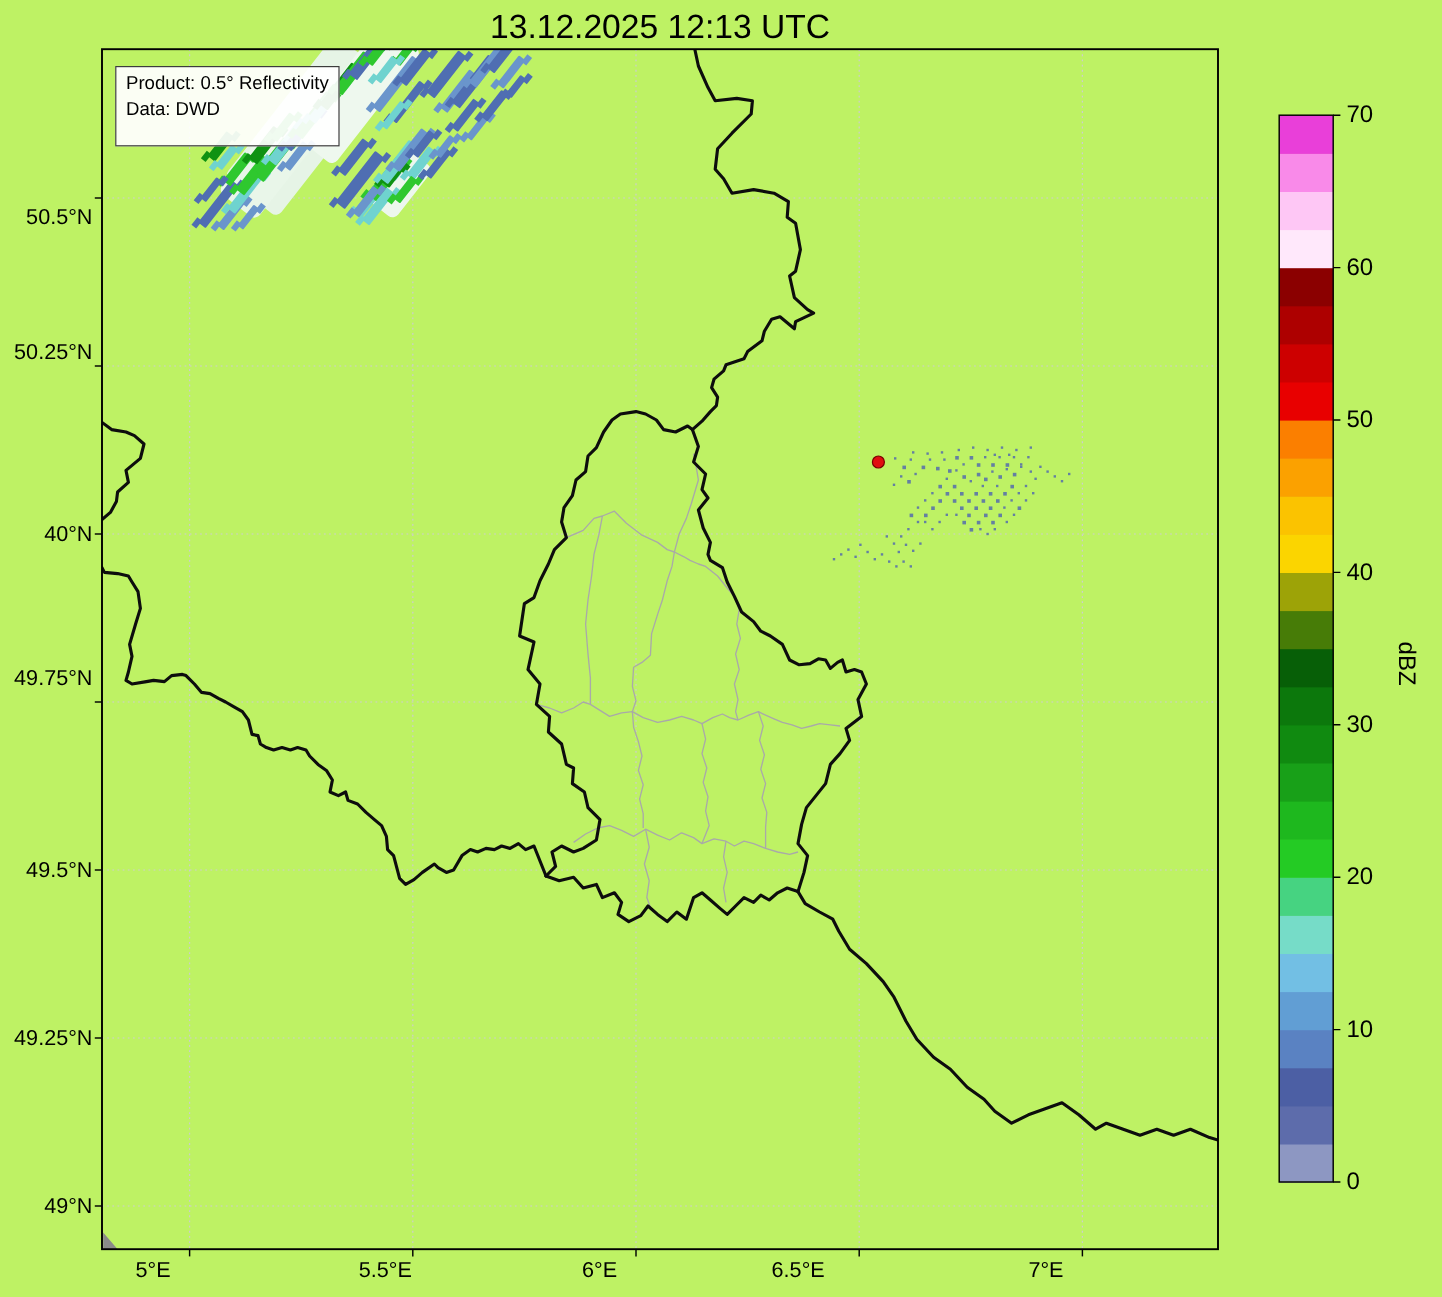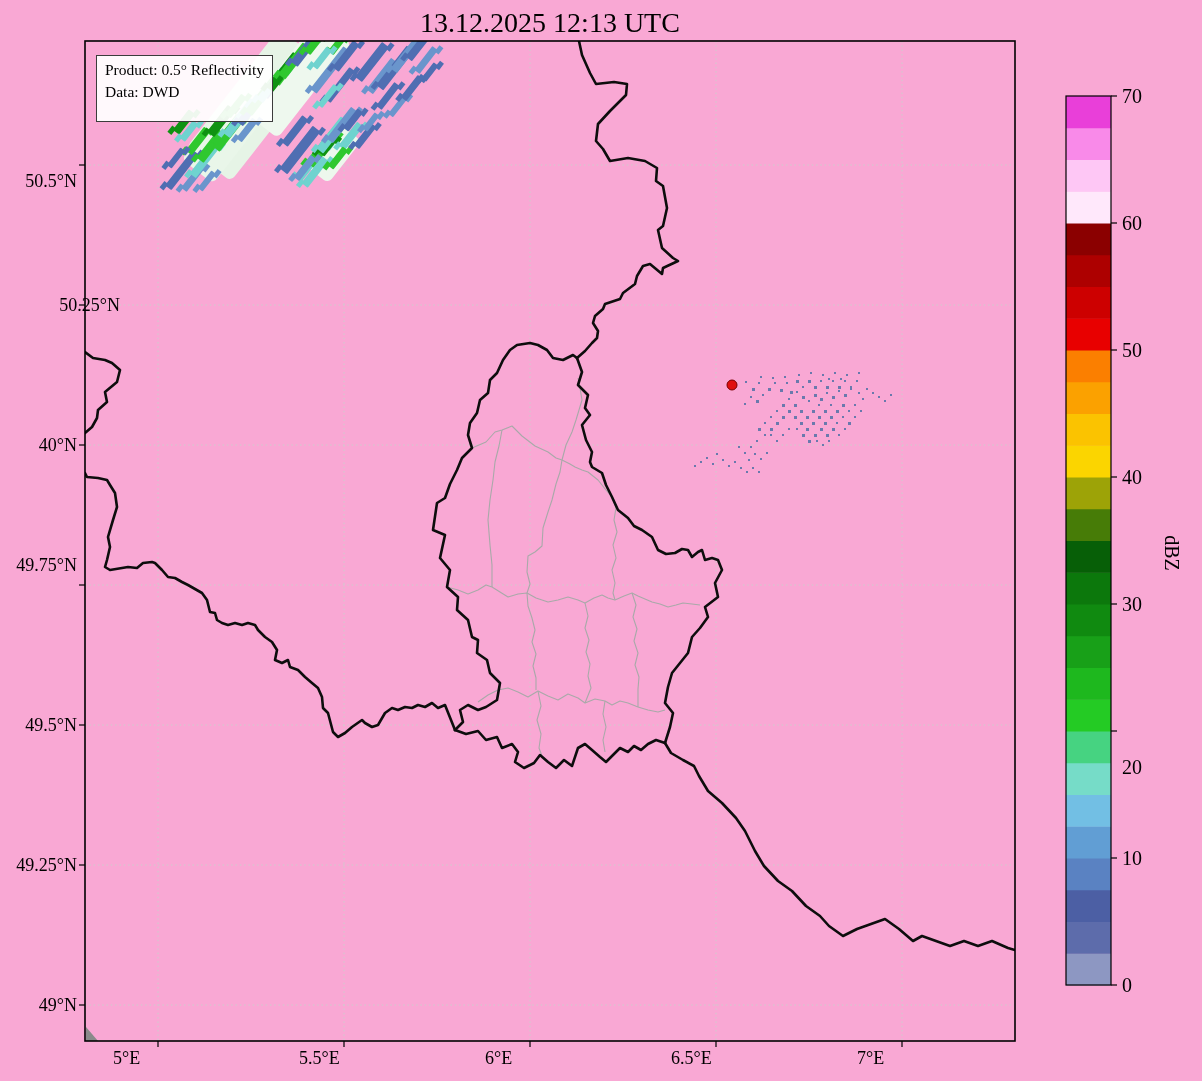--- a/index.html
+++ b/index.html
@@ -1,18 +1,18 @@
 <!DOCTYPE html>
 <html><head>
 <meta charset="utf-8">
 <style>
   html,body{margin:0;padding:0;background:#ffffff;}
   #fig{
-    position:relative;width:1202px;height:1081px;background:#f9a8d4;
-    font-family:Liberation Serif, serif;color:#000;
+    position:relative;width:1202px;height:1081px;background:#bef264;
+    font-family:Liberation Sans, sans-serif;color:#000;
     overflow:hidden;
   }
   #plot-svg{position:absolute;left:0;top:0;}
   .title{
     position:absolute;left:85px;top:6px;width:930px;height:34px;
     text-align:center;font-size:28px;line-height:34px;color:#000;
   }
   .info-box{
     position:absolute;left:96px;top:55px;
     background:rgba(255,255,255,0.93);
@@ -533,30 +533,30 @@
   <div class="info-box">
     <div>Product: 0.5° Reflectivity</div>
     <div>Data: DWD</div>
   </div>
 
   <div class="cbar-unit">dBZ</div>
 
 <div class="xtick-label" style="left: 113px;">5°E</div>
     <div class="xtick-label" style="left: 299px;">5.5°E</div>
     <div class="xtick-label" style="left: 485px;">6°E</div>
-    <div class="xtick-label" style="left: 671px;">6.5°E</div>
+    <div class="xtick-label" style="left: 643px;">6.5°E</div>
     <div class="xtick-label" style="left: 857px;">7°E</div>
     <div class="ytick-label" style="top: 154px; margin-top: 16px;">50.5°N</div>
-    <div class="ytick-label" style="top: 294px; padding-left: 43px;">50.25°N</div>
+    <div class="ytick-label" style="top: 282px;">50.25°N</div>
     <div class="ytick-label" style="top: 434px;">40°N</div>
     <div class="ytick-label" style="top: 554px;">49.75°N</div>
     <div class="ytick-label" style="top: 714px;">49.5°N</div>
     <div class="ytick-label" style="top: 854px;">49.25°N</div>
     <div class="ytick-label" style="top: 994px;">49°N</div>
     <div class="cbtick-label" style="top: 973px;">0</div>
     <div class="cbtick-label" style="top: 846px;">10</div>
-    <div class="cbtick-label" style="top: 719px; margin-top: 36px;">20</div>
+    <div class="cbtick-label" style="top: 719px;">20</div>
     <div class="cbtick-label" style="top: 592px;">30</div>
     <div class="cbtick-label" style="top: 465px;">40</div>
     <div class="cbtick-label" style="top: 338px;">50</div>
     <div class="cbtick-label" style="top: 211px;">60</div>
     <div class="cbtick-label" style="top: 84px;">70</div>
   </div>
 
 </body></html>

